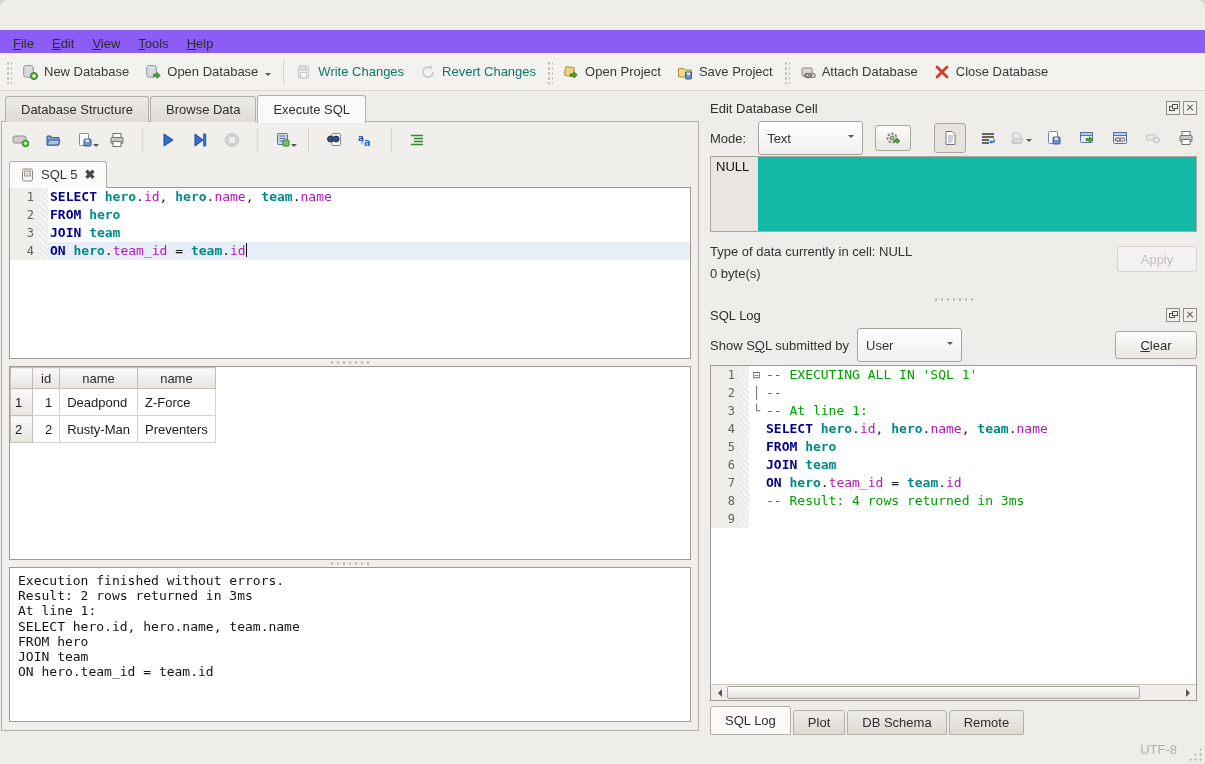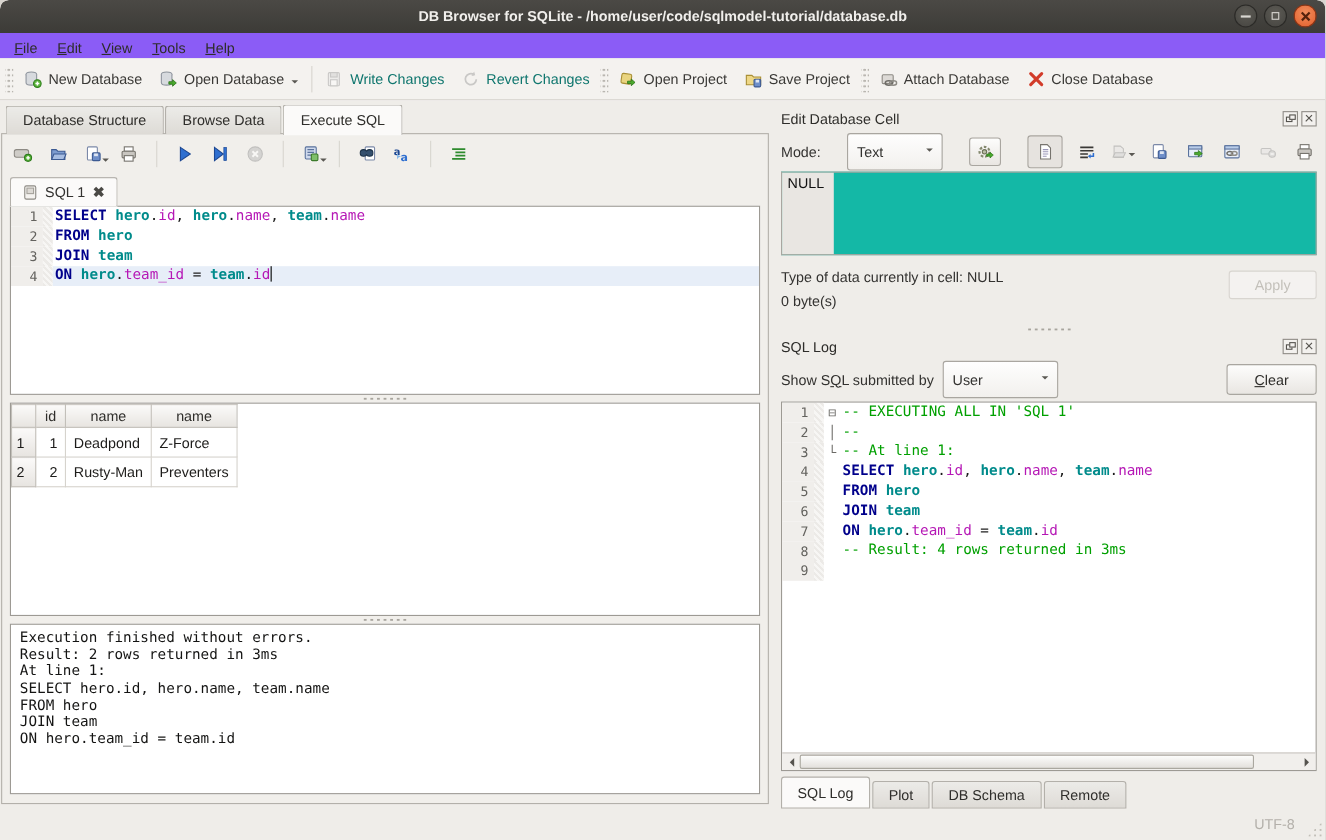--- a/index.html
+++ b/index.html
@@ -91,21 +91,21 @@
   
   .right-dock{position:absolute;left:702px;top:90px;right:0;bottom:29px;display:flex;flex-direction:column;
     padding:6px 8px 0;box-sizing:border-box;}
   .dock-header{height:24px;flex:none;display:flex;align-items:center;color:#2e2d2a;}
   .dock-header .spacer{flex:1;}
   .dockbtn{width:14px;height:14px;border:1px solid #8f8c86;background:#f3f1ee;margin-left:3px;position:relative;box-sizing:border-box;}
   .dockbtn .fl1{position:absolute;left:2px;top:4px;width:6px;height:5px;border:1px solid #55534e;box-sizing:border-box;}
   .dockbtn .fl2{position:absolute;left:5px;top:2px;width:6px;height:5px;border:1px solid #55534e;background:#f3f1ee;box-sizing:border-box;}
   .dockbtn .dx1,.dockbtn .dx2{position:absolute;left:2px;top:5.2px;width:8px;height:1.4px;background:#55534e;}
   .dockbtn .dx1{transform:rotate(45deg);} .dockbtn .dx2{transform:rotate(-45deg);}
-  .mode-row{height:36px;flex:none;display:flex;align-items:center;gap:24px;}
+  .mode-row{height:36px;flex:none;display:flex;align-items:center;gap:12px;}
   .qselect{height:26px;box-sizing:border-box;border:1px solid #a9a6a0;border-radius:3px;
     background:linear-gradient(#fefefe,#f2f0ed);display:flex;align-items:center;padding:16px 8px;width:105px;}
   .qselect .lbl{flex:1;}
   .qselect .caret-down{margin:0;}
   .qbtn{box-sizing:border-box;border:1px solid #a9a6a0;border-radius:3px;background:linear-gradient(#fdfdfc,#e9e6e2);
     display:flex;align-items:center;justify-content:center;}
   .gear-btn{width:36px;height:26px;}
   .icon-strip{margin-left:auto;display:flex;align-items:center;gap:11px;}
   .cellbtn{width:22px;height:22px;display:flex;align-items:center;justify-content:center;}
   .cellbtn.pressed{width:30px;height:28px;border:1px solid #a9a6a0;border-radius:3px;background:#e6e3df;}
@@ -141,35 +141,20 @@
   .encoding{position:absolute;right:28px;top:7px;color:#b3b0aa;}
   .resize-grip{position:absolute;right:3px;bottom:3px;width:14px;height:14px;
     background-image:radial-gradient(circle,#c2bfb8 1px,transparent 1.2px);background-size:5px 5px;
     clip-path:polygon(100% 0,100% 100%,0 100%);}
 </style>
 </head>
 <body>
 
 <div class="window">
 
-  <div class="titlebar">
-    <div class="title-text">DB Browser for SQLite - /home/user/code/sqlmodel-tutorial/database.db</div>
-    <div class="winbtns">
-      <div class="winbtn">
-          <span class="bar"></span>
-        </div>
-      <div class="winbtn">
-          <span class="sq"></span>
-        </div>
-      <div class="winbtn close">
-          <span class="x1"></span>
-          <span class="x2"></span>
-        </div>
-    </div>
-  </div>
 
   <div class="menubar">
     <span class="menu-item"><span></span><span class="u">F</span><span>ile</span></span>
     <span class="menu-item"><span></span><span class="u">E</span><span>dit</span></span>
     <span class="menu-item"><span></span><span class="u">V</span><span>iew</span></span>
     <span class="menu-item"><span></span><span class="u">T</span><span>ools</span></span>
     <span class="menu-item"><span></span><span class="u">H</span><span>elp</span></span>
   </div>
 
   <div class="toolbar">
@@ -328,21 +313,21 @@
             </svg>
         </span>
       </div>
 
       <div class="subtabs">
         <span class="sqltab">
           <svg width="13" height="14" viewBox="0 0 13 14">
               <rect x="1.5" y="1" width="10" height="12" rx="1.5" fill="#f4f2ef" stroke="#8d8a84"></rect>
               <rect x="3.5" y="3" width="6" height="5" fill="#dcd9d4" stroke="#a5a29c"></rect>
             </svg>
-          <span>SQL 1</span>
+          <span>SQL 5</span>
           <span class="close-x">✖</span>
         </span>
       </div>
 
       <div class="codebox editor-box">
           <div class="cl"><span class="ln">1</span><span class="hatch"></span><span class="code"><span class="tk-k">SELECT</span><span class="tk-p"> </span><span class="tk-t">hero</span><span class="tk-p">.</span><span class="tk-f">id</span><span class="tk-p">, </span><span class="tk-t">hero</span><span class="tk-p">.</span><span class="tk-f">name</span><span class="tk-p">, </span><span class="tk-t">team</span><span class="tk-p">.</span><span class="tk-f">name</span></span></div>
           <div class="cl"><span class="ln">2</span><span class="hatch"></span><span class="code"><span class="tk-k">FROM</span><span class="tk-p"> </span><span class="tk-t">hero</span></span></div>
           <div class="cl"><span class="ln">3</span><span class="hatch"></span><span class="code"><span class="tk-k">JOIN</span><span class="tk-p"> </span><span class="tk-t">team</span></span></div>
           <div class="cl current"><span class="ln">4</span><span class="hatch"></span><span class="code"><span class="tk-k">ON</span><span class="tk-p"> </span><span class="tk-t">hero</span><span class="tk-p">.</span><span class="tk-f">team_id</span><span class="tk-p"> = </span><span class="tk-t">team</span><span class="tk-p">.</span><span class="tk-f">id</span><span class="cursor"></span></span></div>
         </div>

